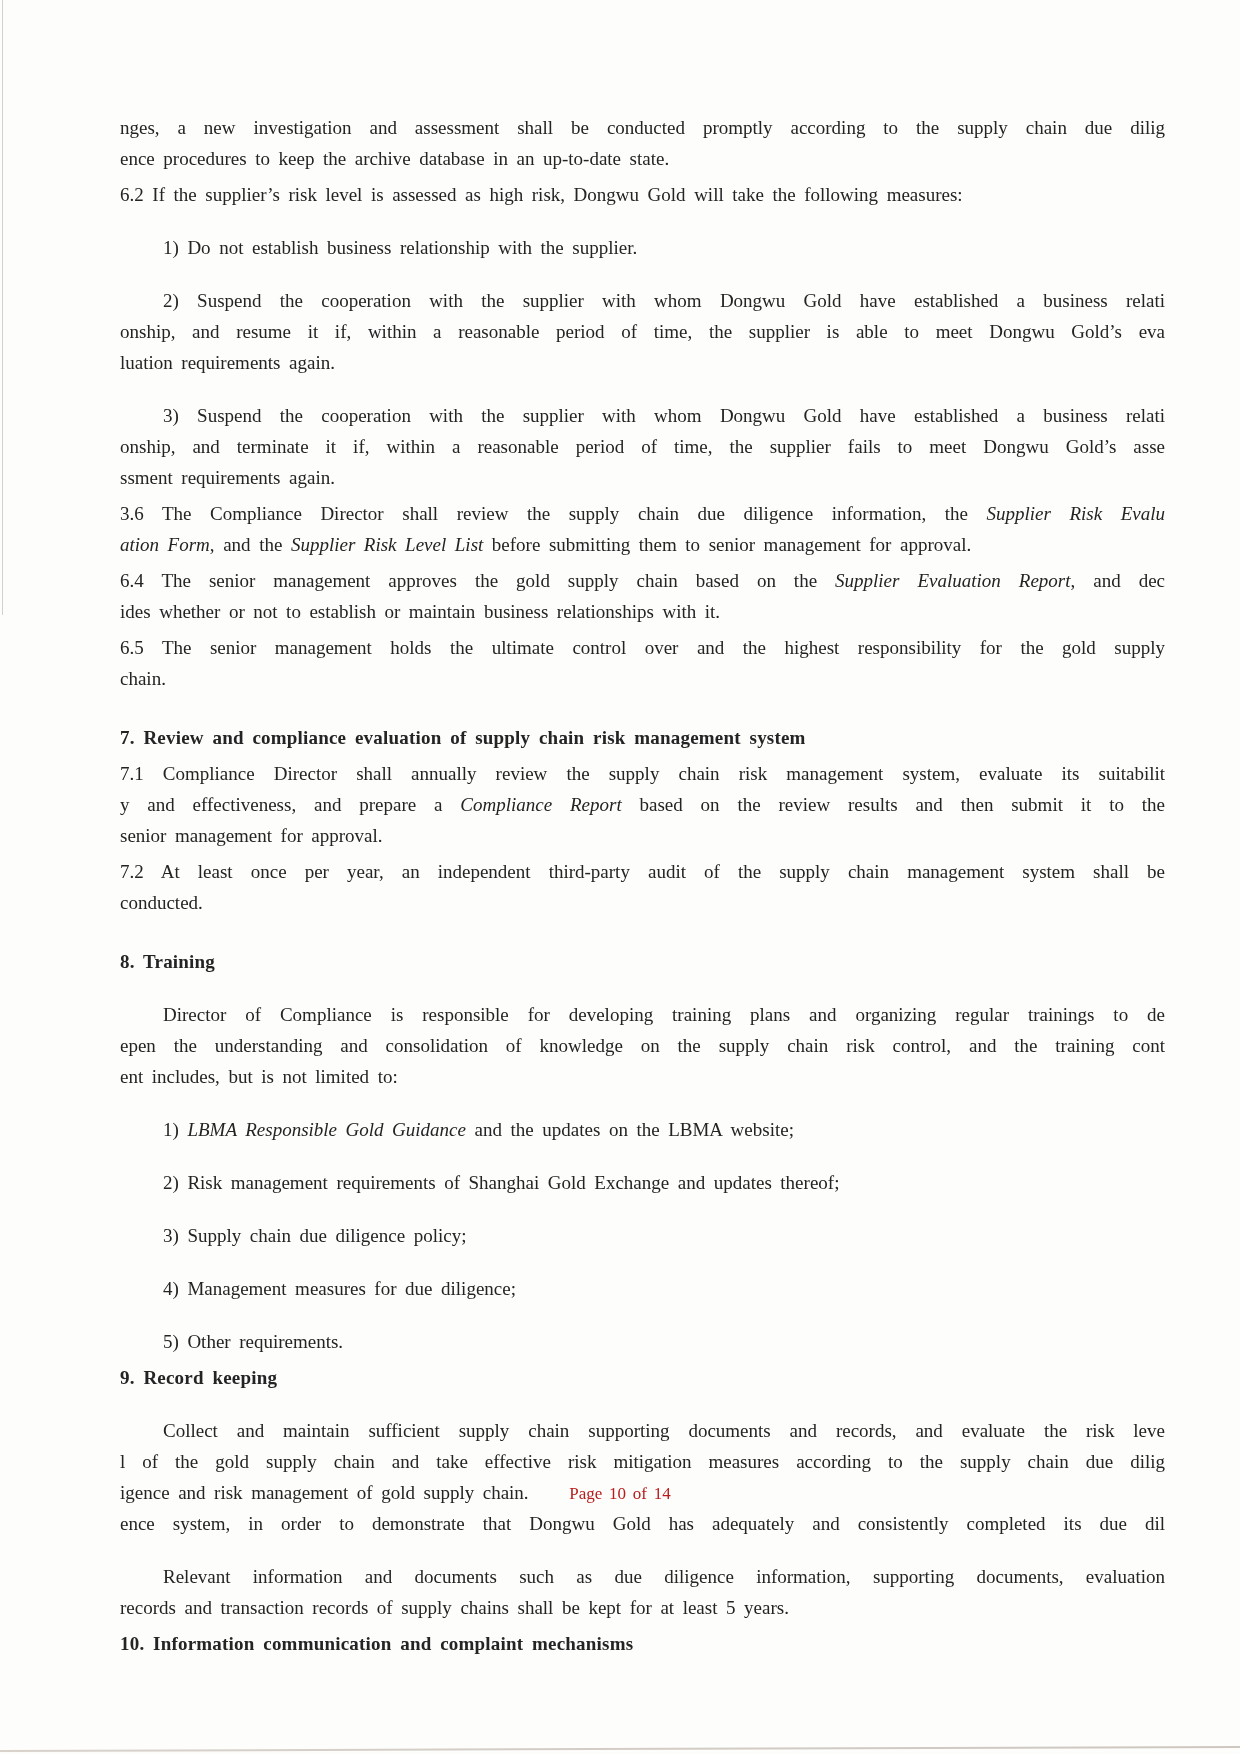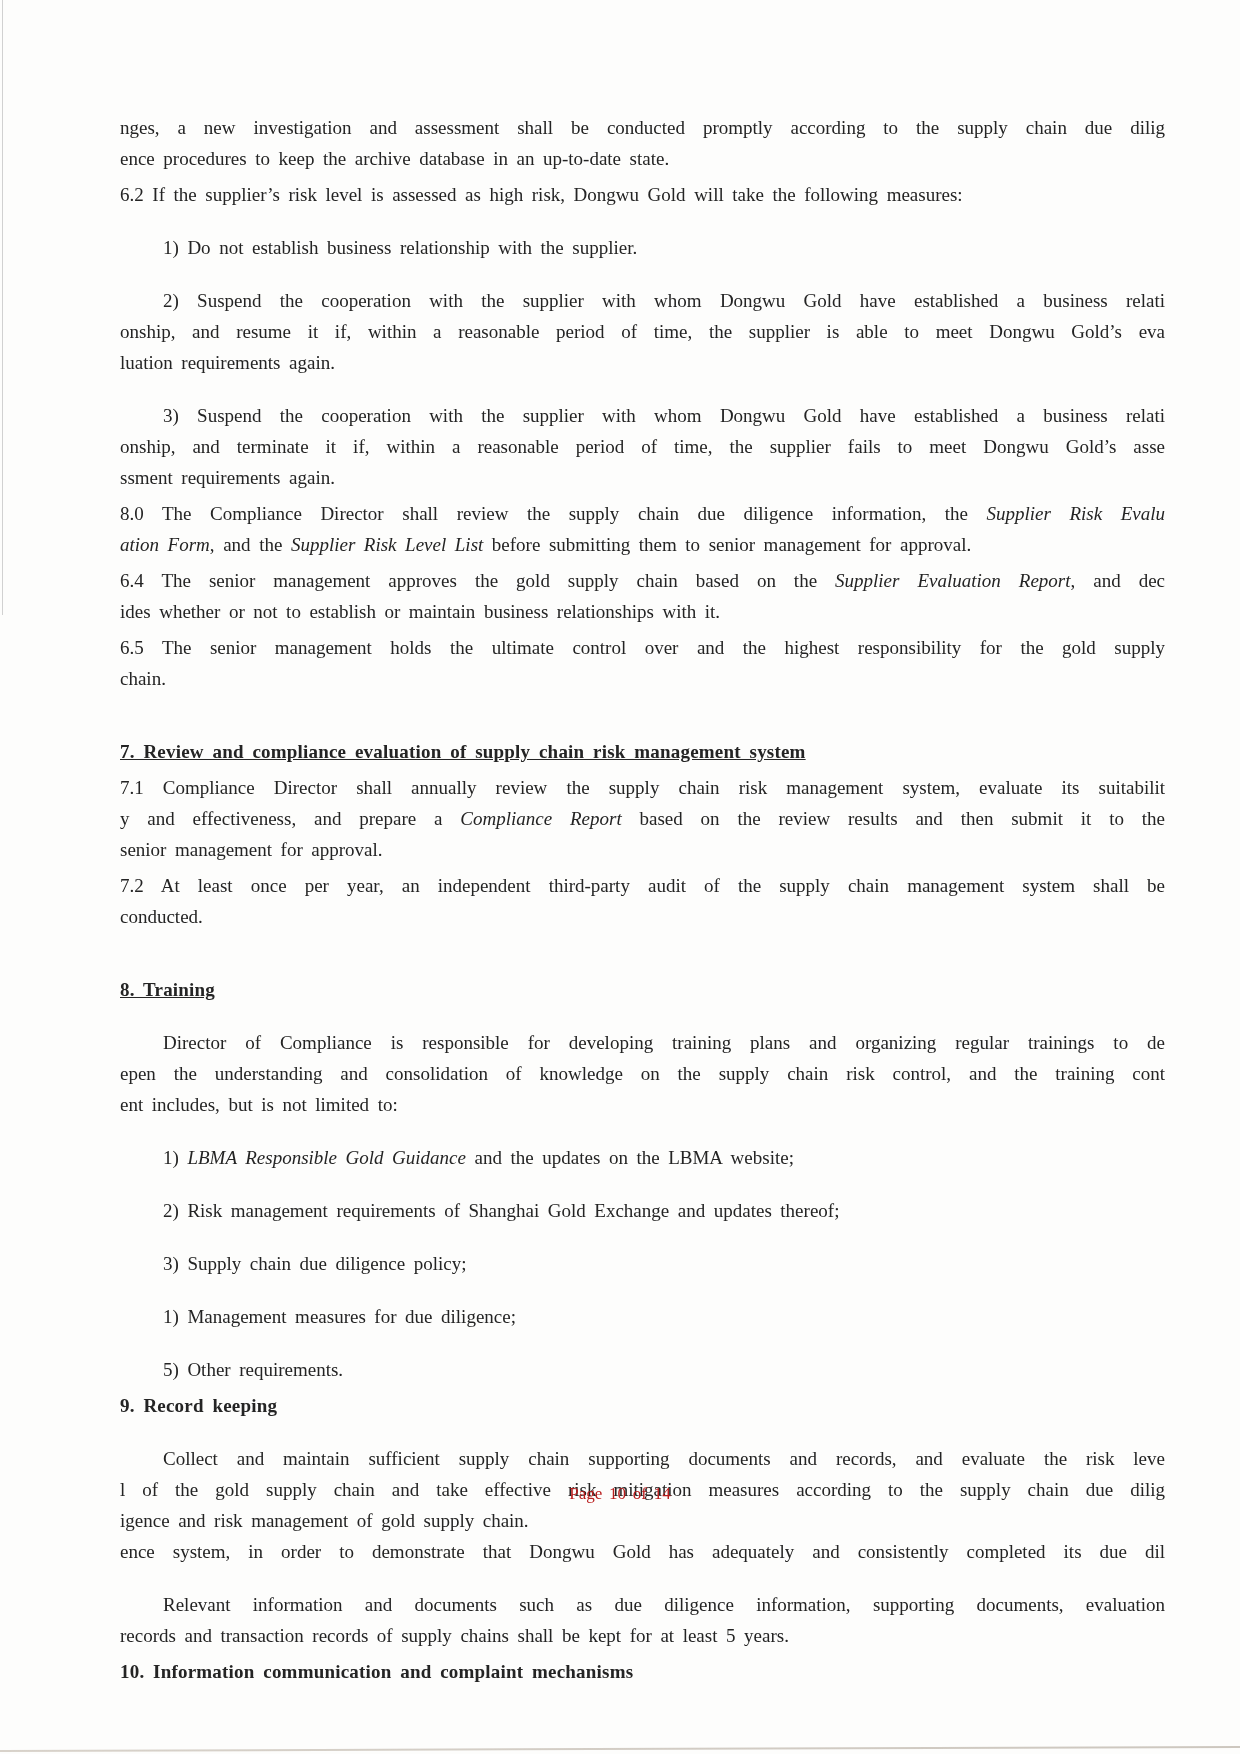--- a/index.html
+++ b/index.html
@@ -8,21 +8,21 @@
     background:#fdfdfc;
     font-family:"Liberation Serif", "DejaVu Serif", serif;
     color:#242424;
     position:relative;
     overflow:hidden;
   }
   .doc {
     position:absolute; left:120px; top:112px; width:1045px;
   }
   .block { margin-bottom:5px; }
-  .gap-before { margin-top:42px;text-decoration:underline; }
+  .gap-before { margin-top:28px; }
   .heading .line { font-weight:bold; letter-spacing:0.2px; }
   .line {
     font-size:19px; line-height:31px;
     word-spacing:0.2em;
     white-space:normal;
   }
   .line.just { text-align:justify; text-align-last:justify; }
   .line.indent { padding-left:43px;margin-top:22px; }
   .it { font-style:italic; }
   .footer {
@@ -62,21 +62,21 @@
       <div class="line just indent"><span>2) Suspend the cooperation with the supplier with whom Dongwu Gold have established a business relati</span></div>
       <div class="line just"><span>onship, and resume it if, within a reasonable period of time, the supplier is able to meet Dongwu Gold’s eva</span></div>
       <div class="line"><span>luation requirements again.</span></div>
     </div>
     <div class="block para">
       <div class="line just indent"><span>3) Suspend the cooperation with the supplier with whom Dongwu Gold have established a business relati</span></div>
       <div class="line just"><span>onship, and terminate it if, within a reasonable period of time, the supplier fails to meet Dongwu Gold’s asse</span></div>
       <div class="line"><span>ssment requirements again.</span></div>
     </div>
     <div class="block para">
-      <div class="line just"><span>8.0 The Compliance Director shall review the supply chain due diligence information, the </span><span class="it">Supplier Risk Evalu</span></div>
+      <div class="line just"><span>3.6 The Compliance Director shall review the supply chain due diligence information, the </span><span class="it">Supplier Risk Evalu</span></div>
       <div class="line"><span class="it">ation Form</span><span>, and the </span><span class="it">Supplier Risk Level List</span><span> before submitting them to senior management for approval.</span></div>
     </div>
     <div class="block para">
       <div class="line just"><span>6.4 The senior management approves the gold supply chain based on the </span><span class="it">Supplier Evaluation Report</span><span>, and dec</span></div>
       <div class="line"><span>ides whether or not to establish or maintain business relationships with it.</span></div>
     </div>
     <div class="block para">
       <div class="line just"><span>6.5 The senior management holds the ultimate control over and the highest responsibility for the gold supply</span></div>
       <div class="line"><span>chain.</span></div>
     </div>
@@ -103,21 +103,21 @@
     <div class="block para">
       <div class="line indent"><span>1) </span><span class="it">LBMA Responsible Gold Guidance</span><span> and the updates on the LBMA website;</span></div>
     </div>
     <div class="block para">
       <div class="line indent"><span>2) Risk management requirements of Shanghai Gold Exchange and updates thereof;</span></div>
     </div>
     <div class="block para">
       <div class="line indent"><span>3) Supply chain due diligence policy;</span></div>
     </div>
     <div class="block para">
-      <div class="line indent"><span>1) Management measures for due diligence;</span></div>
+      <div class="line indent"><span>4) Management measures for due diligence;</span></div>
     </div>
     <div class="block para">
       <div class="line indent"><span>5) Other requirements.</span></div>
     </div>
     <div class="block heading">
       <div class="line"><span>9. Record keeping</span></div>
     </div>
     <div class="block para">
       <div class="line just indent"><span>Collect and maintain sufficient supply chain supporting documents and records, and evaluate the risk leve</span></div>
       <div class="line just"><span>l of the gold supply chain and take effective risk mitigation measures according to the supply chain due dilig</span></div>

